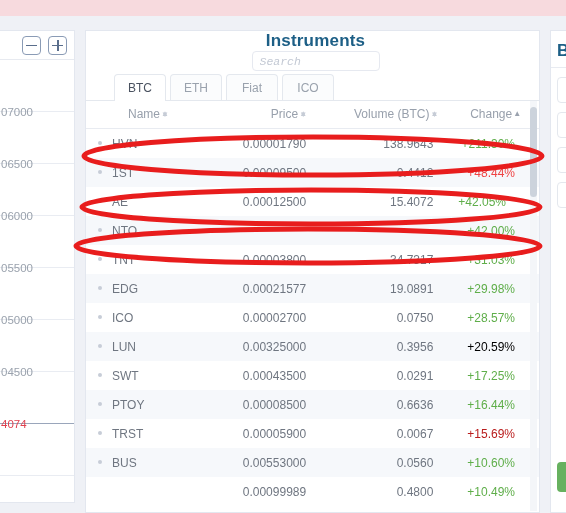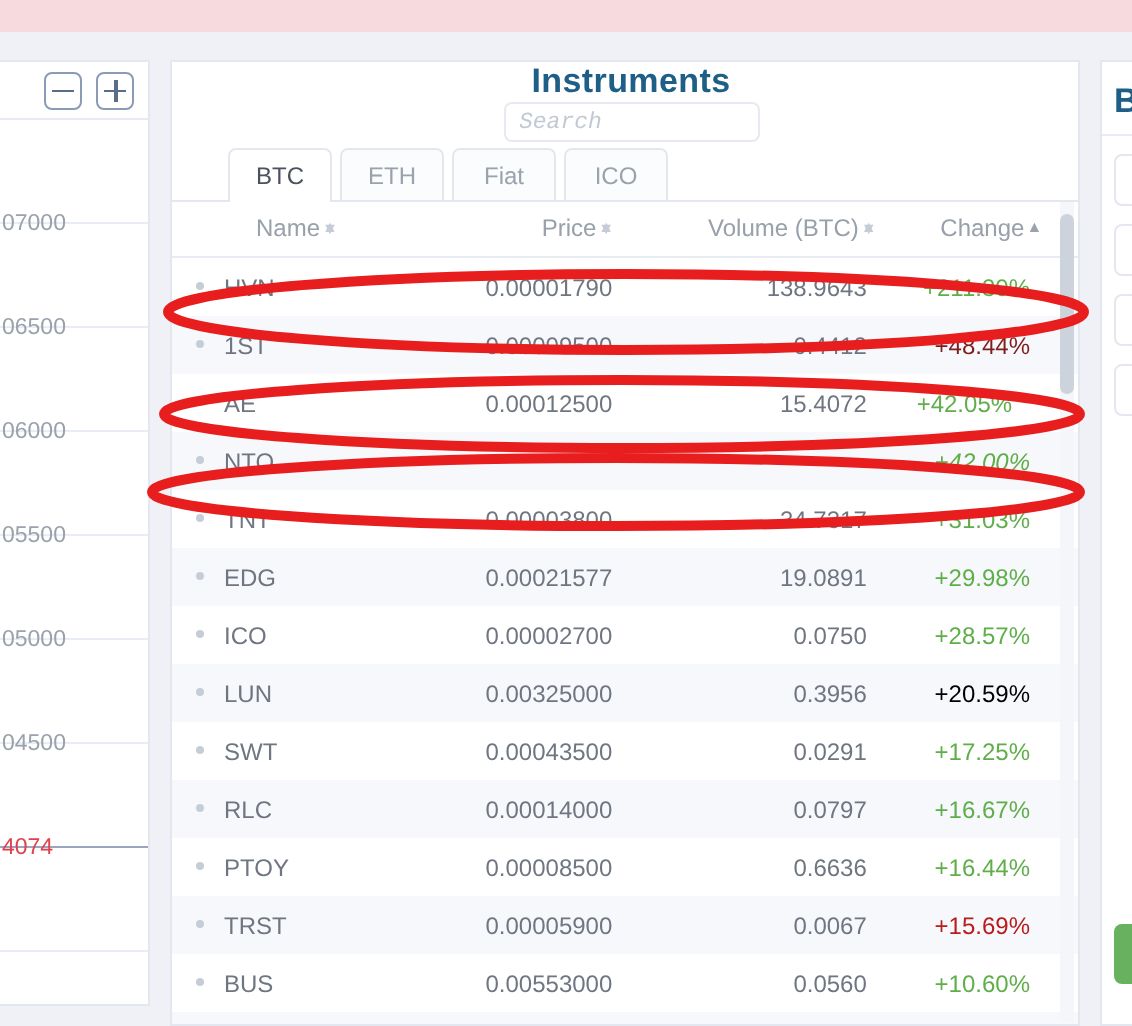--- a/index.html
+++ b/index.html
@@ -419,33 +419,33 @@
           <tr>
             <td class="name"><span class="dot"></span><span>HVN</span></td>
             <td class="price">0.00001790</td>
             <td class="vol">138.9643</td>
             <td class="chg" style="color: rgb(95, 174, 74);">+211.30%</td>
           </tr>
           <tr>
             <td class="name"><span class="dot"></span><span>1ST</span></td>
             <td class="price">0.00009500</td>
             <td class="vol">0.4412</td>
-            <td class="chg" style="color: #7f1d1d;">+48.44%</td>
+            <td class="chg" style="color: #ef4444;">+48.44%</td>
           </tr>
           <tr>
             <td class="name"><span class="dot"></span><span>AE</span></td>
             <td class="price">0.00012500</td>
             <td class="vol">15.4072</td>
             <td class="chg" style="color: rgb(95, 174, 74); text-align: center;">+42.05%</td>
           </tr>
           <tr>
             <td class="name"><span class="dot"></span><span>NTO</span></td>
             <td class="price"></td>
             <td class="vol"></td>
-            <td class="chg" style="color: rgb(95, 174, 74); font-style: italic;">+42.00%</td>
+            <td class="chg" style="color: rgb(95, 174, 74);">+42.00%</td>
           </tr>
           <tr>
             <td class="name"><span class="dot"></span><span>TNT</span></td>
             <td class="price">0.00003800</td>
             <td class="vol">34.7317</td>
             <td class="chg" style="color: rgb(95, 174, 74);">+31.03%</td>
           </tr>
           <tr>
             <td class="name"><span class="dot"></span><span>EDG</span></td>
             <td class="price">0.00021577</td>
@@ -462,26 +462,20 @@
             <td class="name"><span class="dot"></span><span>LUN</span></td>
             <td class="price">0.00325000</td>
             <td class="vol">0.3956</td>
             <td class="chg" style="color: #000000;">+20.59%</td>
           </tr>
           <tr>
             <td class="name"><span class="dot"></span><span>SWT</span></td>
             <td class="price">0.00043500</td>
             <td class="vol">0.0291</td>
             <td class="chg" style="color: rgb(95, 174, 74);">+17.25%</td>
-          </tr>
-          <tr>
-            <td class="name"><span class="dot"></span><span>RLC</span></td>
-            <td class="price">0.00014000</td>
-            <td class="vol">0.0797</td>
-            <td class="chg" style="color: rgb(95, 174, 74);">+16.67%</td>
           </tr>
           <tr>
             <td class="name"><span class="dot"></span><span>PTOY</span></td>
             <td class="price">0.00008500</td>
             <td class="vol">0.6636</td>
             <td class="chg" style="color: rgb(95, 174, 74);">+16.44%</td>
           </tr>
           <tr>
             <td class="name"><span class="dot"></span><span>TRST</span></td>
             <td class="price">0.00005900</td>

